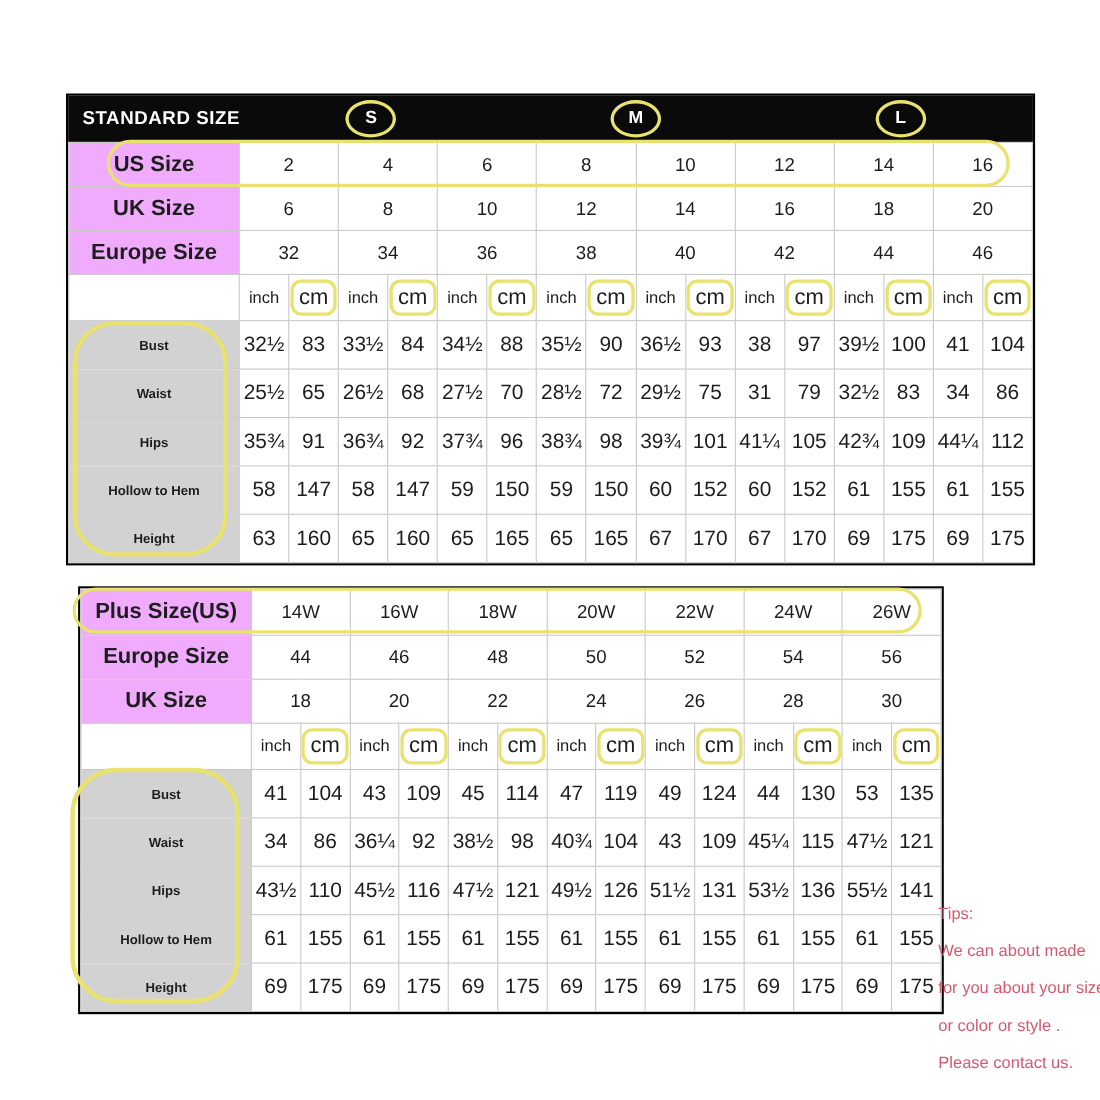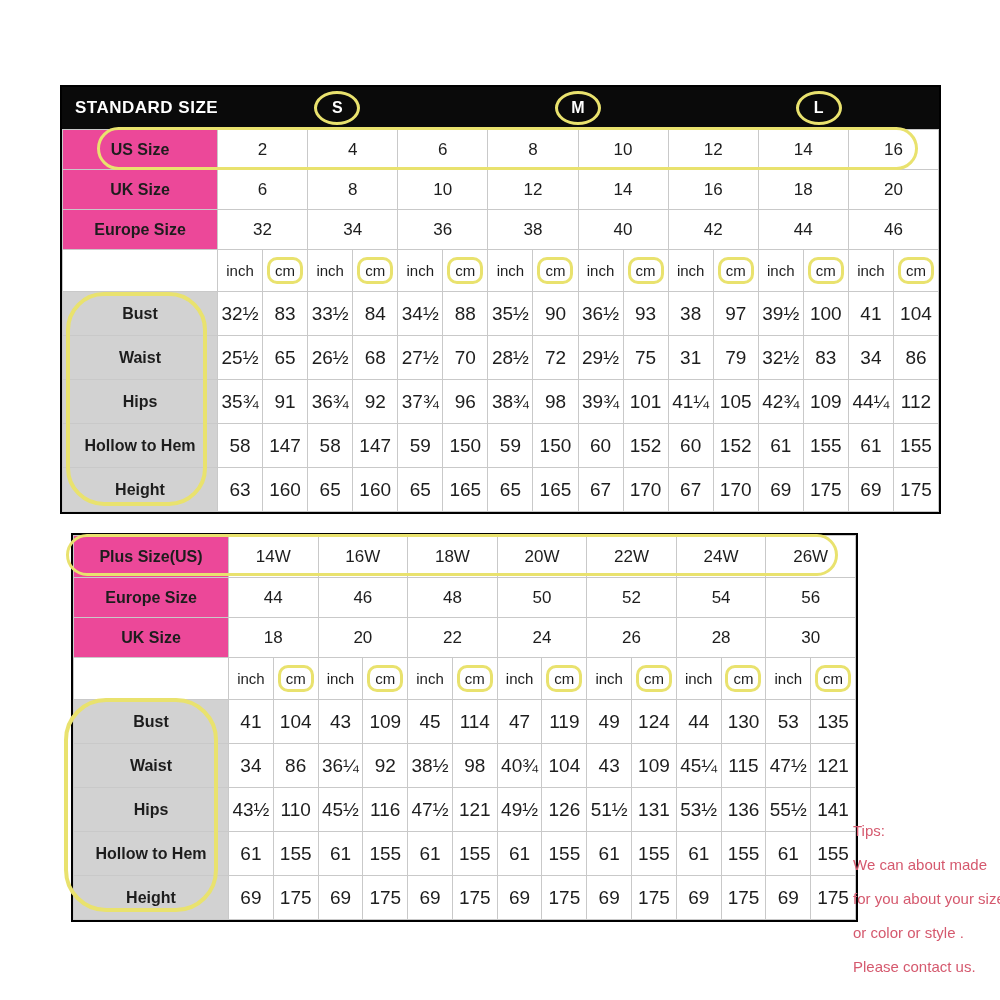--- a/index.html
+++ b/index.html
@@ -25,26 +25,26 @@
   .letter-circle{display:inline-flex;justify-content:center;align-items:center;
     min-width:46px;height:34px;border:3px solid var(--yellow);border-radius:50%;
     color:#fff;font-weight:bold;font-size:16px;}
 
   table{border-collapse:collapse;table-layout:fixed;width:100%;}
   td,th{border:1px solid var(--grid);text-align:center;vertical-align:middle;padding:0;font-weight:normal;overflow:hidden;}
   tr.r-span{height:40px;}
   tr.r-plus{height:42px;}
   tr.r-unit{height:42px;}
   tr.r-body{height:44px;}
-  th.lbl{font-weight:bold;font-size:16px;background:#ec4899;text-align:center;}
-  th.lbl-gray{font-weight:bold;font-size:16px;background:var(--label-gray);}
+  th.lbl{font-weight:bold;font-size:20px;background:#f0abfc;text-align:center;}
+  th.lbl-gray{font-weight:bold;font-size:12px;background:var(--label-gray);}
   td.sv{font-size:17px;}
   td.unit{font-size:15px;}
   td.num{font-size:19px;}
-  .cm-box{display:inline-block;min-width:26px;padding:2px 5px;border:3px solid var(--yellow);border-radius:10px;font-size:15px;}
+  .cm-box{display:inline-block;min-width:26px;padding:2px 5px;border:3px solid var(--yellow);border-radius:10px;font-size:20px;}
 
   .overlay{position:absolute;border:3px solid var(--yellow);pointer-events:none;background:transparent;}
   #hl-us{left:97px;top:127px;width:821px;height:43px;border-radius:23px;}
   #hl-std-labels{left:66px;top:292px;width:141px;height:214px;border-radius:38px;border-width:4px;}
   #hl-plus{left:66px;top:534px;width:772px;height:42px;border-radius:21px;}
   #hl-plus-labels{left:64px;top:698px;width:154px;height:214px;border-radius:42px;border-width:4px;}
 
   #tips{position:absolute;left:853px;top:806px;width:145px;color:var(--tips);font-size:15px;line-height:18px;}
   #tips .tline{white-space:nowrap;margin-top:16px;}
 </style>

